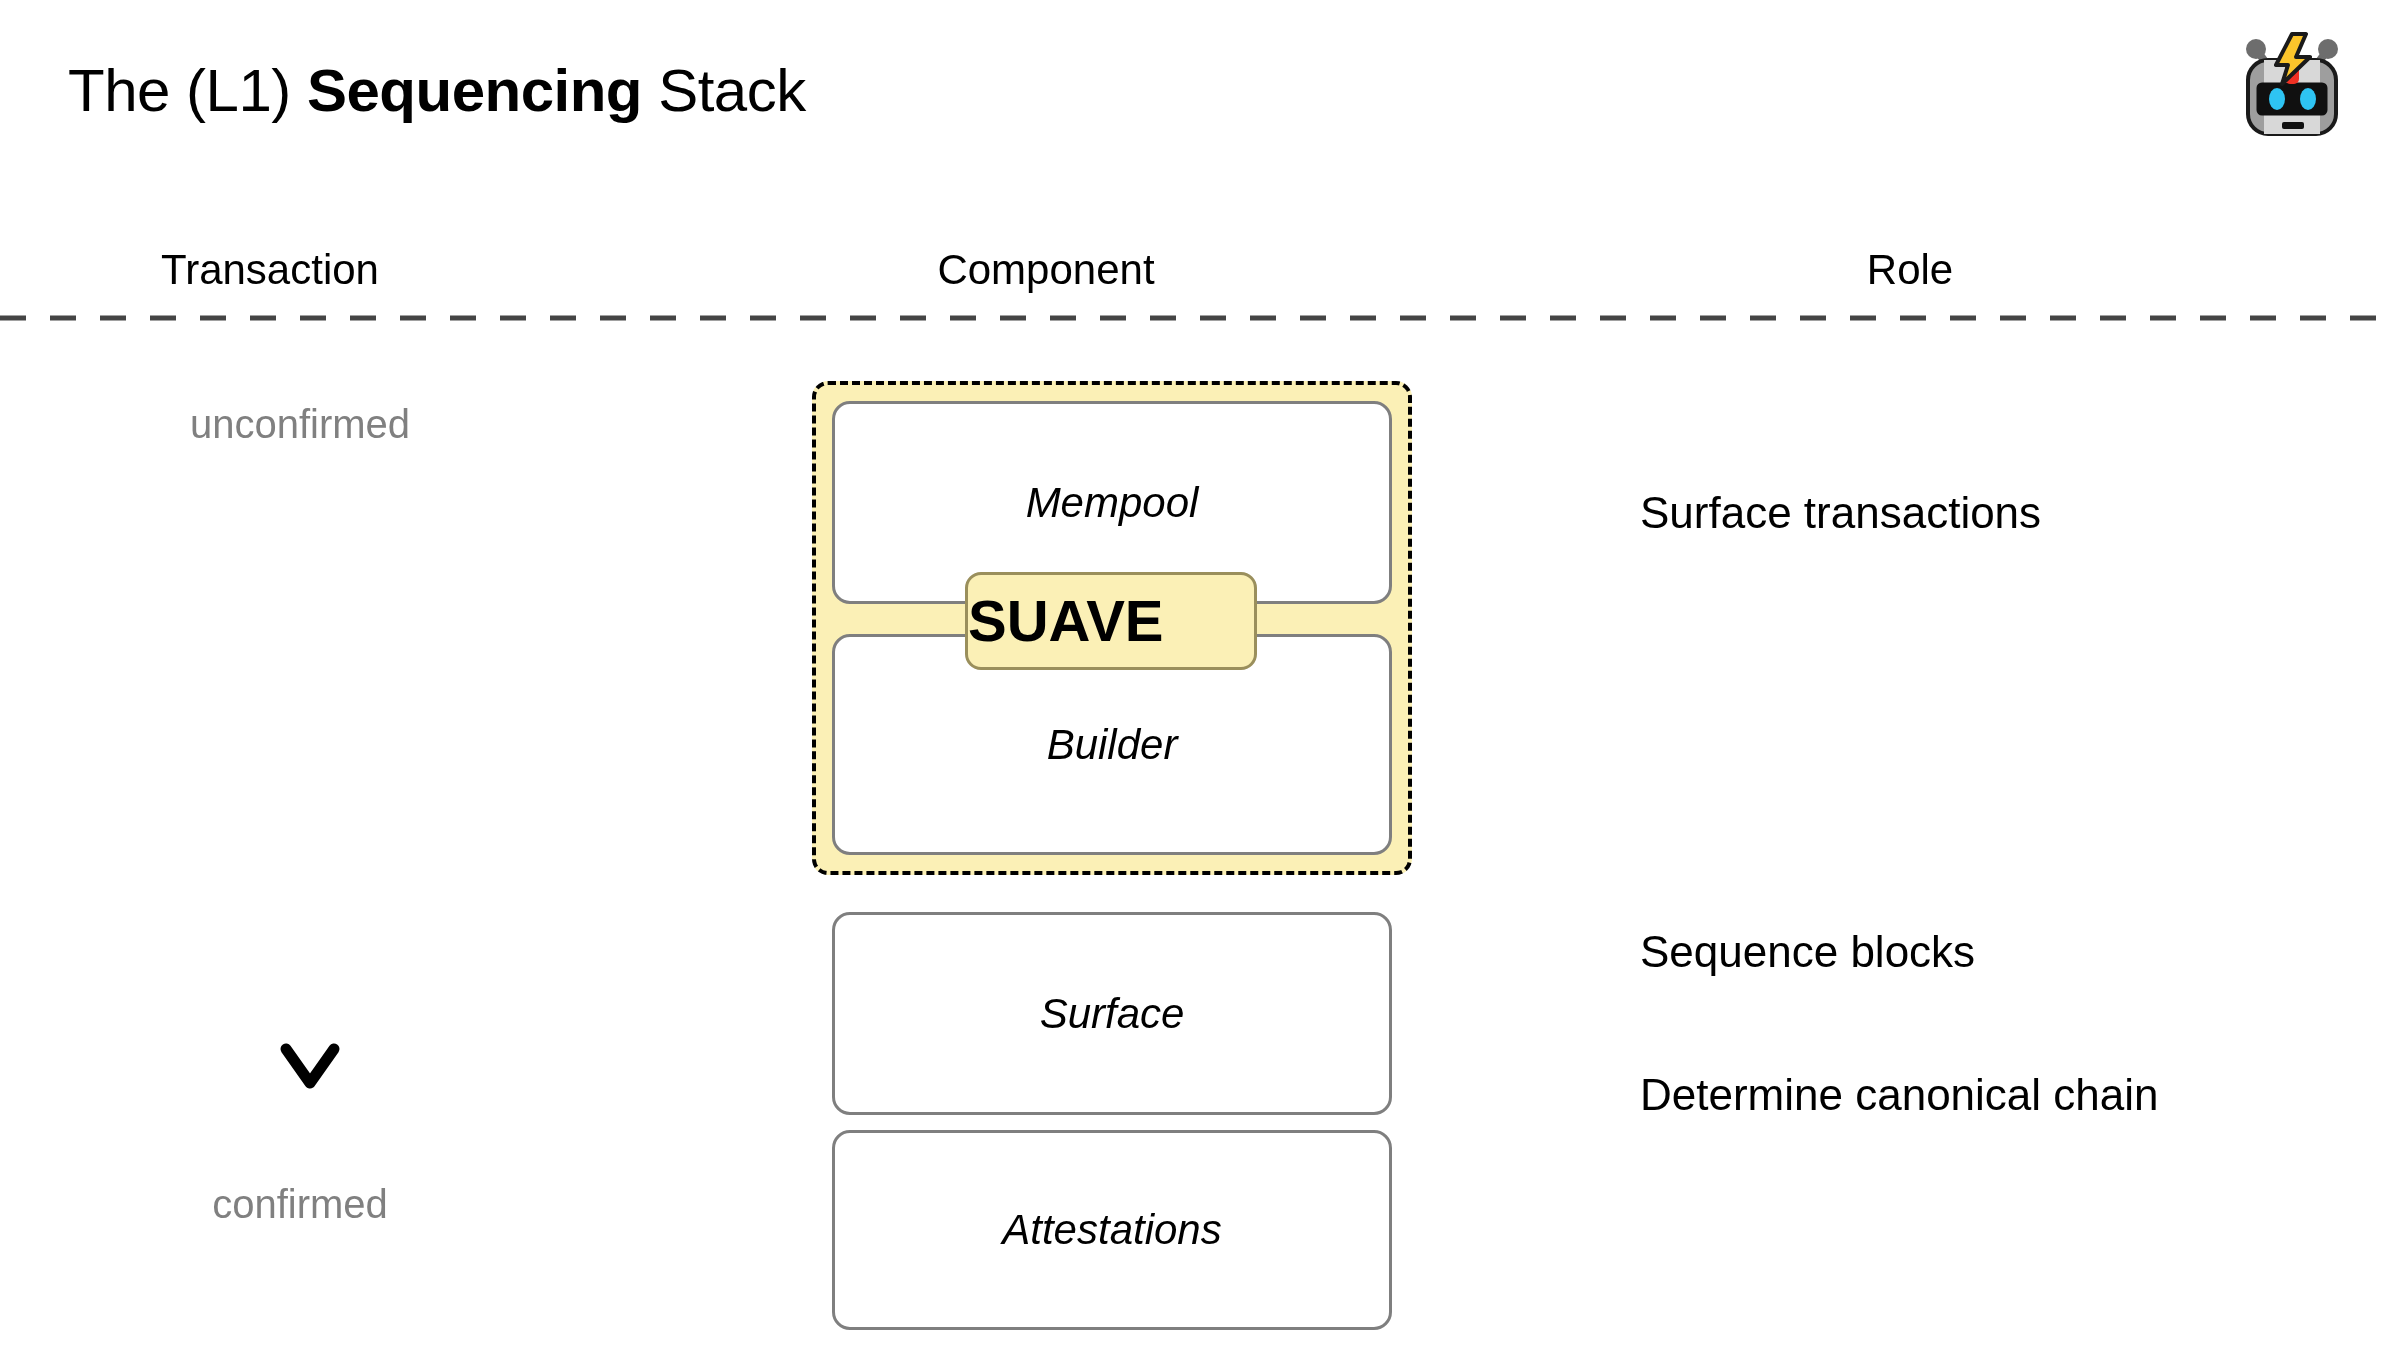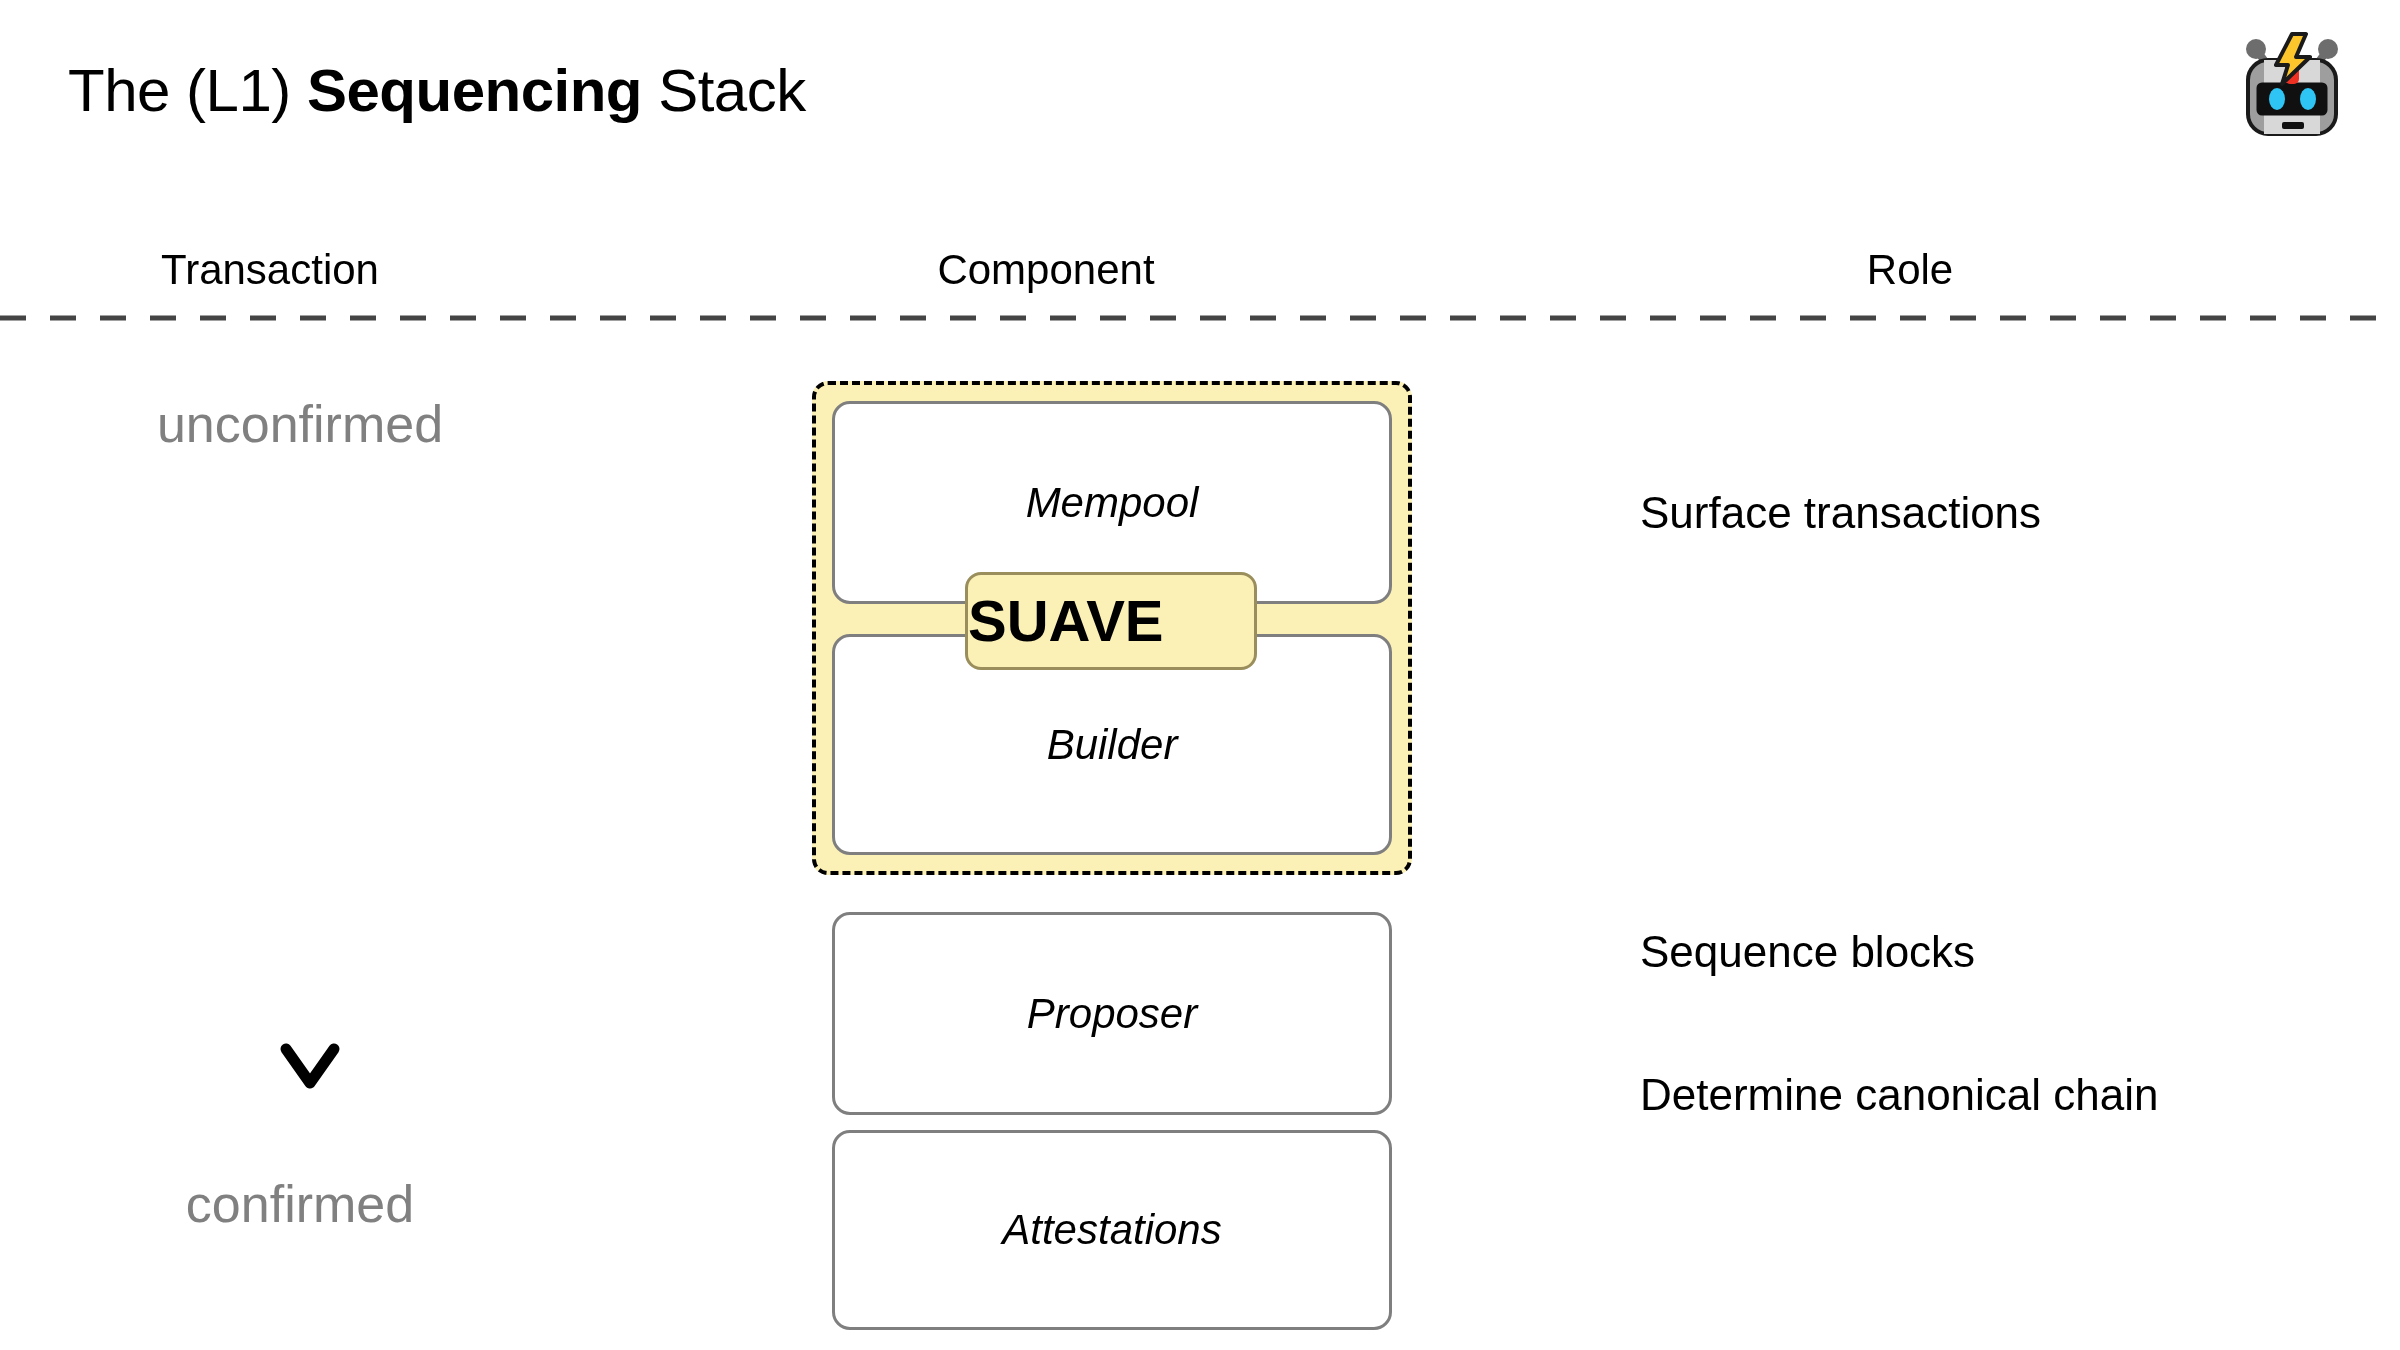--- a/index.html
+++ b/index.html
@@ -63,21 +63,21 @@
     position: absolute;
     left: 0;
     top: 307px;
     width: 2400px;
     height: 6px;
   }
 
   
   #label-unconfirmed, #label-confirmed {
     position: absolute;
-    font-size: 52px;
+    font-size: 40px;
     line-height: 48px;
     color: #808080;
     font-weight: 400;
     text-align: center;
     white-space: nowrap;
   }
   #label-unconfirmed { left: 100px; top: 400px; width: 400px; }
   #label-confirmed   { left: 100px; top: 1180px; width: 400px; }
 
   #arrow-wrap {
@@ -244,21 +244,21 @@
 
   <div class="node-box" id="box-builder">
     <span class="node-label">Builder</span>
   </div>
 
   <div id="suave-badge">
     <span class="badge-text">SUAVE</span>
   </div>
 
   <div class="node-box" id="box-proposer">
-    <span class="node-label">Proposer</span>
+    <span class="node-label">Surface</span>
   </div>
 
   <div class="node-box" id="box-attestations">
     <span class="node-label">Attestations</span>
   </div>
 
   <div class="role-text" id="role-0">Surface transactions</div>
   <div class="role-text" id="role-2">Sequence blocks</div>
   <div class="role-text" id="role-3">Determine canonical chain</div>
 

